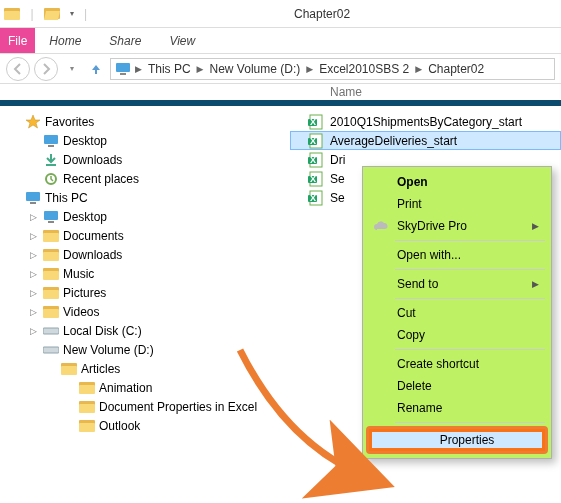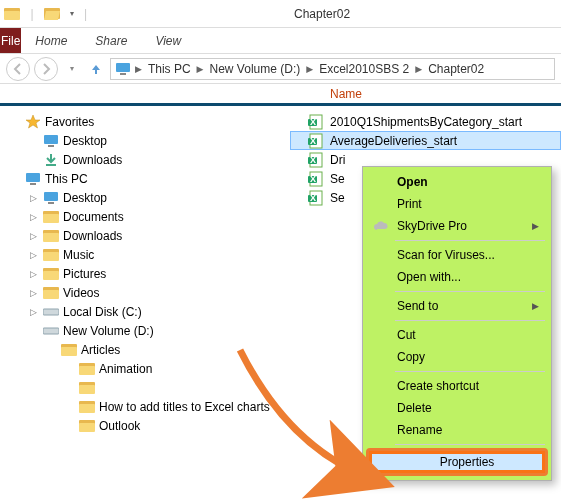--- a/index.html
+++ b/index.html
@@ -29,21 +29,21 @@
     flex: 1; text-align: center; color:#333; font-size:12px;
   }
   
   .ribbon {
     height: 26px;
     display:flex;
     align-items:stretch;
     border-bottom: 1px solid #ddd;
   }
   .ribbon .file {
-    background:#7f1d1d; color:#fff; padding:0 1px;
+    background:#ec4899; color:#fff; padding:0 8px;
     display:flex; align-items:center; font-size:12px;
   }
   .ribbon .tab {
     padding:0 14px; display:flex; align-items:center; color:#444;font-style:italic;
   }
   
   .navbar {
     height: 30px;
     display:flex; align-items:center; gap:4px;
     padding: 2px 6px;
@@ -59,22 +59,22 @@
     display:flex; align-items:center;
     padding:0 4px; gap:2px;
     font-size:12px;
     background:#fff;
     overflow:hidden;
   }
   .address .crumb { color:#333; padding:0 2px; white-space:nowrap; }
   .address .sep { color:#666; font-size:9px; padding:0 2px; }
   
   .colhead {
-    height:22px; border-bottom:3px solid #0c4a6e;
-    display:flex; align-items:center; font-size:12px; color:#c2410c;
+    height:22px; border-bottom:6px solid #0c4a6e;
+    display:flex; align-items:center; font-size:12px; color:#737373;
     padding-left:308px;
   }
   .colhead .spacer { width:16px; }
   .colhead .name { padding-left:6px; }
   
   .body {
     position:absolute;
     top: 108px;
     left:0; right:0; bottom:0;
     display:flex;
@@ -259,20 +259,32 @@
           <li>
               <div class="node">
                 <span class="tw"></span>
                 <span class="ico">
                   <svg width="14" height="14" viewBox="0 0 14 14">
                     <path d="M7 1 L7 8 M3 5 L7 9 L11 5" stroke="#4a8" stroke-width="2" fill="none"></path>
                     <rect x="2" y="11" width="10" height="2" fill="#4a8"></rect>
                   </svg>
                 </span>
                 <span>Downloads</span>
+              </div>
+            </li>
+          <li>
+              <div class="node">
+                <span class="tw"></span>
+                <span class="ico">
+                  <svg width="14" height="14" viewBox="0 0 14 14">
+                    <circle cx="7" cy="7" r="5" fill="none" stroke="#7a5" stroke-width="2"></circle>
+                    <path d="M7 4 L7 7 L9 9" stroke="#7a5" stroke-width="1.5" fill="none"></path>
+                  </svg>
+                </span>
+                <span>Recent places</span>
               </div>
             </li>
         </ul>
       </li>
       <li class="group">
         <div class="node">
           <span class="tw"></span>
           <span class="ico">
               <svg class="monitor-icon" width="16" height="14" viewBox="0 0 16 14">
                 <rect class="screen" x="1" y="1" width="14" height="9" rx="1"></rect>
@@ -402,32 +414,21 @@
                     </li>
                   <li>
                       <div class="node">
                         <span class="tw"></span>
                         <span class="ico">
                           <svg class="folder-icon" viewBox="0 0 16 13">
                             <rect class="back" x="0" y="1" width="16" height="11" rx="1"></rect>
                             <rect class="front" x="0" y="4" width="16" height="9" rx="1"></rect>
                           </svg>
                         </span>
-                      </div>
-                    </li>
-                  <li>
-                      <div class="node">
-                        <span class="tw"></span>
-                        <span class="ico">
-                          <svg class="folder-icon" viewBox="0 0 16 13">
-                            <rect class="back" x="0" y="1" width="16" height="11" rx="1"></rect>
-                            <rect class="front" x="0" y="4" width="16" height="9" rx="1"></rect>
-                          </svg>
-                        </span>
-                        <span>How to add titles to Excel charts</span>
+                        <span>Document Properties in Excel</span>
                       </div>
                     </li>
                   <li>
                       <div class="node">
                         <span class="tw"></span>
                         <span class="ico">
                           <svg class="folder-icon" viewBox="0 0 16 13">
                             <rect class="back" x="0" y="1" width="16" height="11" rx="1"></rect>
                             <rect class="front" x="0" y="4" width="16" height="9" rx="1"></rect>
                           </svg>
@@ -511,23 +512,20 @@
     <span class="ic">
         <svg width="16" height="12" viewBox="0 0 16 12">
           <path d="M4 10a3 3 0 010-6 4 4 0 017-1 3 3 0 011 6H4z" fill="#bbb"></path>
         </svg>
       </span>
     <span>SkyDrive Pro</span>
     <span class="arr">▶</span>
   </div>
   <div class="sep"></div>
   <div class="row">
-      <span>Scan for Viruses...</span>
-    </div>
-  <div class="row">
       <span>Open with...</span>
     </div>
   <div class="sep"></div>
   <div class="row">
     <span>Send to</span>
     <span class="arr">▶</span>
   </div>
   <div class="sep"></div>
   <div class="row">
       <span>Cut</span>

